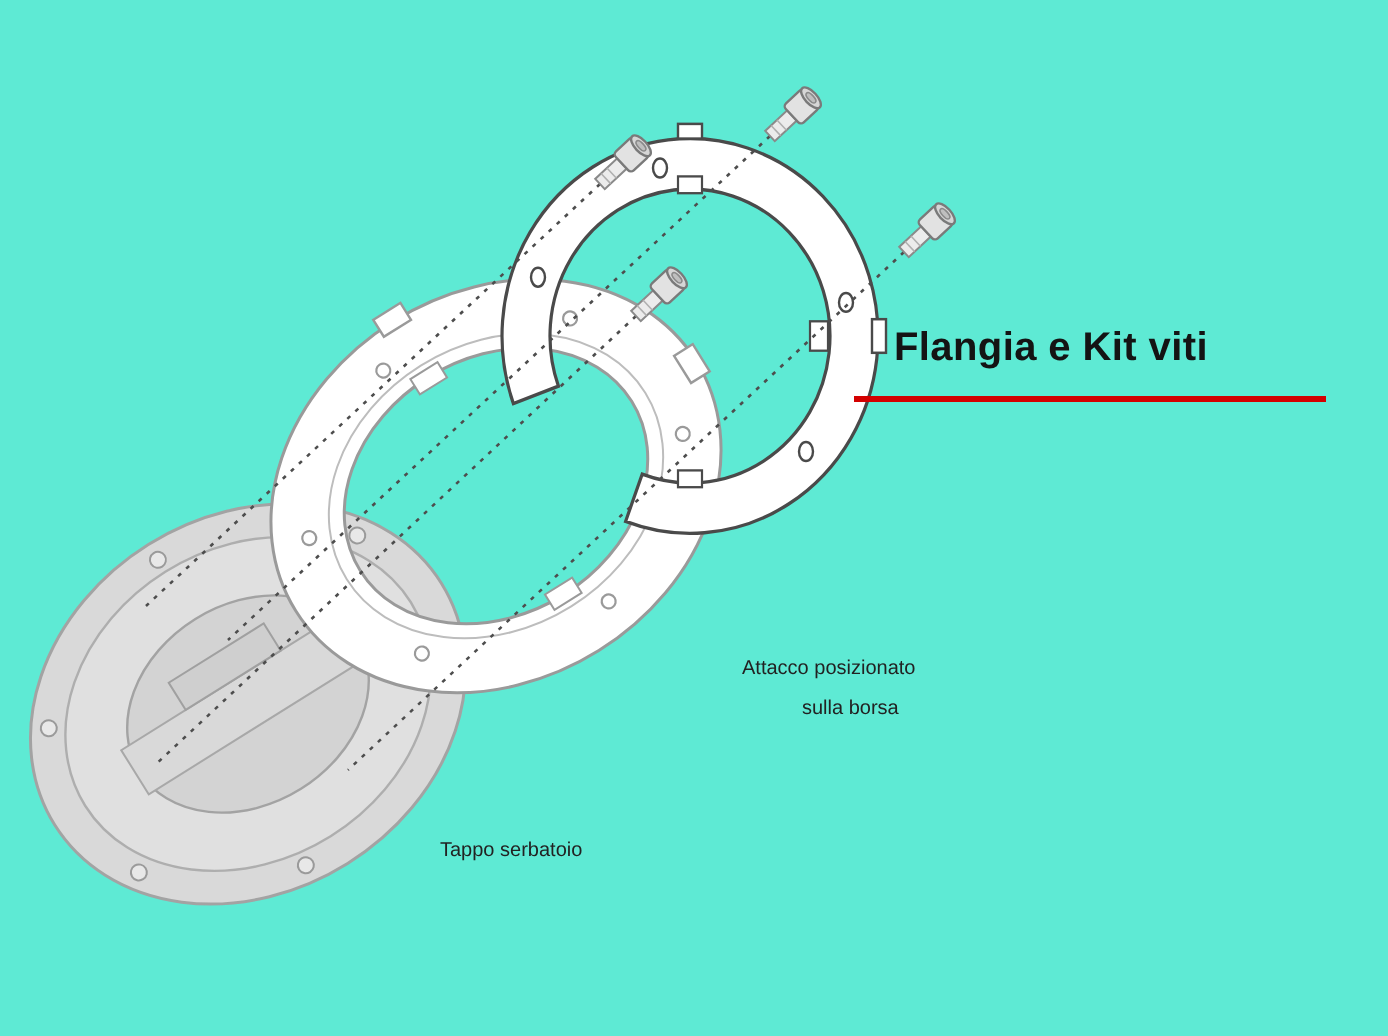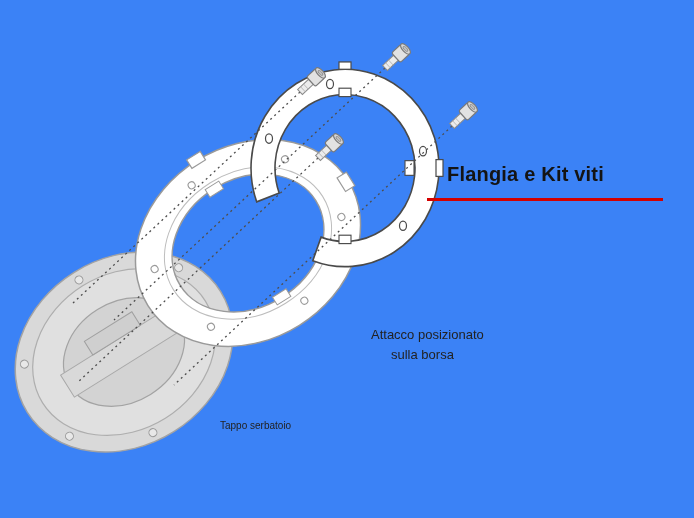--- a/index.html
+++ b/index.html
@@ -2,34 +2,34 @@
 <html><head>
 <meta charset="utf-8">
 <style>
   * { margin: 0; padding: 0; box-sizing: border-box; }
   html, body { background: #ffffff; }
   body { font-family: "Liberation Sans", sans-serif; }
   .canvas {
     position: relative;
     width: 694px;
     height: 518px;
-    background: #3b82f6;
+    background: #5eead4;
     overflow: hidden;
   }
   .canvas svg { position: absolute; left: 0; top: 0; }
   .label { position: absolute; color: #1c1c1c; white-space: nowrap; }
   .label-flange {
     left: 447px; top: 163px;
     font-size: 20px; font-weight: 600; letter-spacing: 0.2px; color: #141414;
   }
   .label-bag {
     left: 371px; top: 325px;
-    font-size: 13px; line-height: 20px; color: #222222;
+    font-size: 10px; line-height: 20px; color: #222222;
   }
-  .label-bag .indent { margin-left: 20px; }
+  .label-bag .indent { margin-left: 30px; }
   .label-cap {
     left: 220px; top: 420px;
     font-size: 10px; color: #222222;
   }
 </style>
 </head>
 <body>
 
 <div class="canvas">
 

